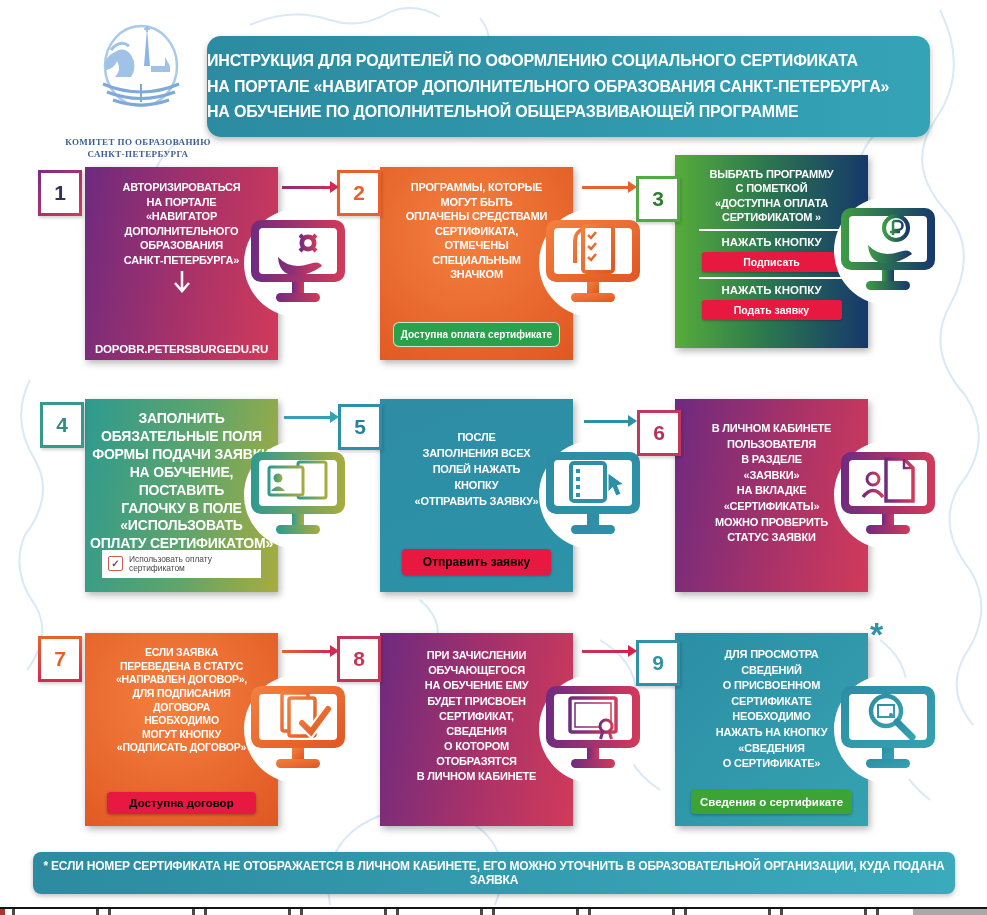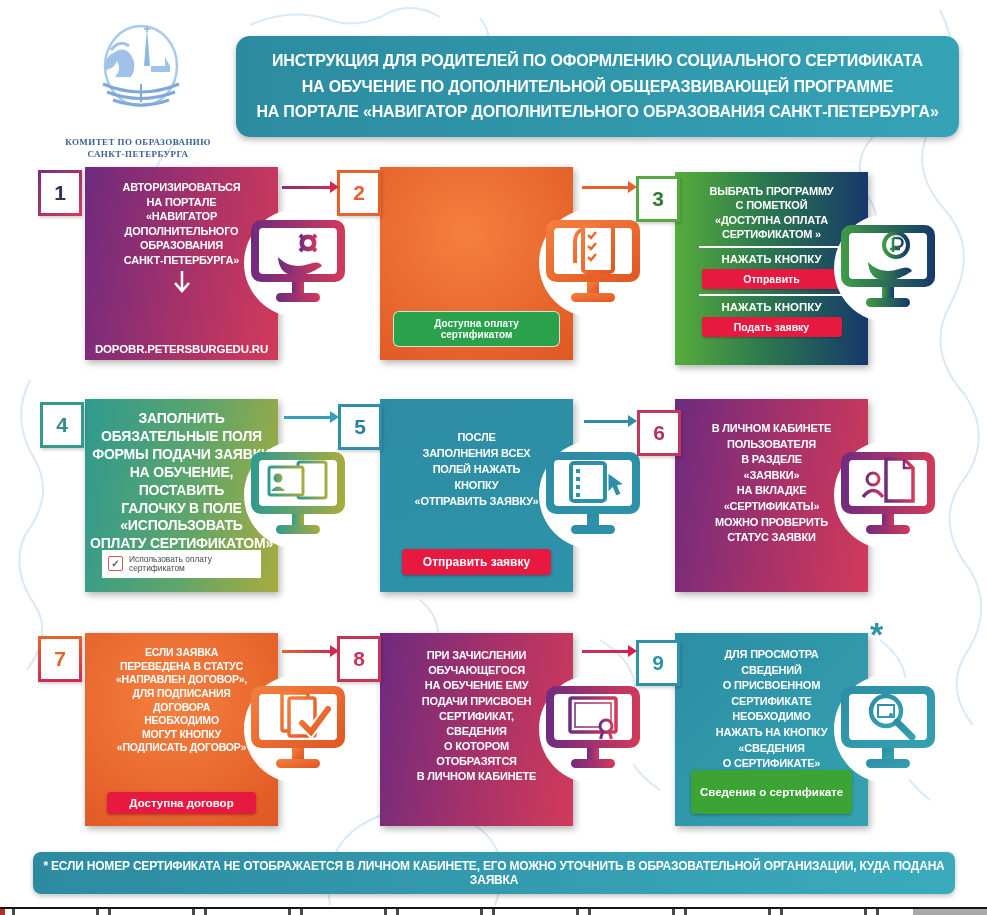--- a/index.html
+++ b/index.html
@@ -11,24 +11,23 @@
   
   .map{position:absolute;left:0;top:0;z-index:0;}
   
   .logo{position:absolute;left:62px;top:22px;width:152px;z-index:2;text-align:center;}
   .logo-caption{margin-top:14px;font-family:"Liberation Serif", serif;color:#3c5f94;
     font-size:9px;line-height:1.35;letter-spacing:.4px;font-weight:bold;}
   .title-banner{
     position:absolute;left:207px;top:36px;width:723px;height:101px;z-index:2;
     background:linear-gradient(90deg,#2c8ba0,#35a3b6);
     border-radius:14px;box-shadow:0 3px 6px rgba(0,0,0,.28);
-    display:flex;flex-direction:column;justify-content:center;align-items:center;
+    display:flex;flex-direction:column;justify-content:center;align-items:flex-start;
     color:#fff;font-weight:bold;font-size:16px;line-height:1.6;text-align:center;
     letter-spacing:-.2px;
-    margin-left:29px;
   }
   
   .numbox{
     position:absolute;width:38px;height:40px;background:#fff;z-index:3;
     border:3px solid #999;display:flex;align-items:center;justify-content:center;
     font-size:21px;font-weight:bold;box-shadow:1px 2px 3px rgba(0,0,0,.18);
   }
   .nb1{border-image:linear-gradient(135deg,#7b2d80,#d23a5a) 1;color:#31315c;}
   .nb2{border-color:#E8612C;color:#E8612C;}
   .nb3{border-color:#54A845;color:#2F7D33;}
@@ -72,25 +71,25 @@
   .s9 .card-text{font-size:11px;line-height:1.42;padding-top:14px;}
   .dl-arrow{margin-top:4px;}
   .url-text{position:absolute;left:0;right:0;bottom:5px;font-size:11.5px;font-weight:bold;letter-spacing:-.2px;}
   .badge-green{position:absolute;left:13px;right:13px;bottom:13px;background:#2AA14B;
     border:1px solid rgba(255,255,255,.75);border-radius:6px;color:#fff;
     font-size:10px;font-weight:bold;padding:6px 4px;}
   .divider{width:146px;height:2px;background:#fff;margin:5px auto 5px;}
   .press-label{font-size:11.5px;font-weight:bold;margin-top:1px;}
   .btn-red-sm{width:140px;margin:4px auto 2px;background:#E81940;color:#fff;border-radius:3px;
     font-size:10.5px;font-weight:bold;padding:4px 0;box-shadow:0 1px 2px rgba(0,0,0,.25);}
-  .btn-red{position:absolute;left:22px;right:22px;bottom:17px;background:#E81940;color:#ffffff;
+  .btn-red{position:absolute;left:22px;right:22px;bottom:17px;background:#E81940;color:#000000;
     border-radius:4px;font-size:12px;font-weight:bold;padding:6px 0;box-shadow:0 1px 3px rgba(0,0,0,.3);}
   .s7 .btn-red{bottom:12px;font-size:11.5px;padding:5px 0;}
   .btn-green{position:absolute;left:16px;right:16px;bottom:12px;background:#3CA435;color:#fff;
-    border-radius:4px;font-size:11.5px;font-weight:bold;padding:16px 0;box-shadow:0 1px 3px rgba(0,0,0,.3);}
+    border-radius:4px;font-size:11.5px;font-weight:bold;padding:6px 0;box-shadow:0 1px 3px rgba(0,0,0,.3);}
   .cbrow{position:absolute;left:17px;right:17px;bottom:14px;background:#fff;
     display:flex;align-items:center;gap:6px;padding:5px 6px;}
   .cbbox{width:13px;height:13px;border:1.5px solid #cf5a4e;border-radius:2px;flex:0 0 auto;
     display:flex;align-items:center;justify-content:center;font-size:10px;color:#555;font-weight:bold;line-height:1;}
   .cblabel{color:#4a4a4a;font-size:8.4px;text-align:left;line-height:1.1;}
   
   .icon-circle{position:absolute;width:108px;height:108px;border-radius:50%;background:#fff;
     right:-74px;top:42px;display:flex;align-items:center;justify-content:center;z-index:4;}
   
   .asterisk{position:absolute;left:870px;top:615px;z-index:3;color:#2F93A8;
@@ -143,22 +142,22 @@
     <line x1="78" y1="62" x2="78" y2="80" stroke="#7fa9d8" stroke-width="2"></line>
   </svg>
   <div class="logo-caption">
     <div>КОМИТЕТ ПО ОБРАЗОВАНИЮ</div>
     <div>САНКТ-ПЕТЕРБУРГА</div>
   </div>
 </div>
 
 <div class="title-banner">
   <div>ИНСТРУКЦИЯ ДЛЯ РОДИТЕЛЕЙ ПО ОФОРМЛЕНИЮ СОЦИАЛЬНОГО СЕРТИФИКАТА</div>
+  <div>НА ПОРТАЛЕ «НАВИГАТОР ДОПОЛНИТЕЛЬНОГО ОБРАЗОВАНИЯ САНКТ-ПЕТЕРБУРГА»</div>
   <div>НА ОБУЧЕНИЕ ПО ДОПОЛНИТЕЛЬНОЙ ОБЩЕРАЗВИВАЮЩЕЙ ПРОГРАММЕ</div>
-  <div>НА ПОРТАЛЕ «НАВИГАТОР ДОПОЛНИТЕЛЬНОГО ОБРАЗОВАНИЯ САНКТ-ПЕТЕРБУРГА»</div>
 </div>
 
 <div class="numbox nb1" style="left:38px;top:170px">1</div>
 <div class="numbox nb2" style="left:337px;top:170px">2</div>
 <div class="numbox nb3" style="left:636px;top:176px">3</div>
 <div class="numbox nb4" style="left:40px;top:402px">4</div>
 <div class="numbox nb5" style="left:338px;top:404px">5</div>
 <div class="numbox nb6" style="left:637px;top:410px">6</div>
 <div class="numbox nb7" style="left:38px;top:636px">7</div>
 <div class="numbox nb8" style="left:337px;top:636px">8</div>
@@ -205,21 +204,28 @@
         <circle cx="58" cy="24" r="3.8" fill="#fff"></circle>
         <path d="M28 38 q12 13 31 7 q10 -4 13 2 q-15 11 -30 9 q-13 -2 -14 -18 z" fill="url(#g1)"></path>
       </g>
       <rect x="42" y="63" width="12" height="11" fill="url(#g1)"></rect>
       <rect x="26" y="74" width="44" height="9" rx="4.5" fill="url(#g1)"></rect>
     </svg>
   </div>
 </div>
 
 <div class="card t2 s2" style="left:380px;top:167px">
-  <div class="badge-green">Доступна оплату сертификатом</div>
+  <div class="card-text">ПРОГРАММЫ, КОТОРЫЕ
+МОГУТ БЫТЬ
+ОПЛАЧЕНЫ СРЕДСТВАМИ
+СЕРТИФИКАТА,
+ОТМЕЧЕНЫ
+СПЕЦИАЛЬНЫМ
+ЗНАЧКОМ</div>
+  <div class="badge-green">Доступна оплата сертификате</div>
   <div class="icon-circle">
     <svg width="96" height="88" viewBox="0 0 96 88">
       <defs>
           <linearGradient id="g2" x1="0" y1="0" x2="1" y2="1">
             <stop offset="0" stop-color="#f4803f"></stop>
             <stop offset="1" stop-color="#e05722"></stop>
           </linearGradient>
         </defs>
       <rect x="1" y="1" width="94" height="62" rx="10" fill="url(#g2)"></rect>
       <rect x="9" y="9" width="78" height="46" rx="4" fill="#fff"></rect>
@@ -234,28 +240,28 @@
           <path d="M43 38 l3 3 l5 -6" stroke-width="2.5"></path>
             <line x1="54" y1="38" x2="63" y2="38" stroke-width="3"></line>
         </g>
       </g>
       <rect x="42" y="63" width="12" height="11" fill="url(#g2)"></rect>
       <rect x="26" y="74" width="44" height="9" rx="4.5" fill="url(#g2)"></rect>
     </svg>
   </div>
 </div>
 
-<div class="card t3 s3" style="left:675px;top:172px">
+<div class="card t3 s3" style="left:675px;top:155px">
   <div class="card-text">ВЫБРАТЬ ПРОГРАММУ
 С ПОМЕТКОЙ
 «ДОСТУПНА ОПЛАТА
 СЕРТИФИКАТОМ »</div>
   <div class="divider"></div>
   <div class="press-label">НАЖАТЬ КНОПКУ</div>
-  <div class="btn-red-sm">Отправить</div>
+  <div class="btn-red-sm">Подписать</div>
   <div class="divider"></div>
   <div class="press-label">НАЖАТЬ КНОПКУ</div>
   <div class="btn-red-sm">Подать заявку</div>
   <div class="icon-circle">
     <svg width="96" height="88" viewBox="0 0 96 88">
       <defs>
           <linearGradient id="g3" x1="0" y1="0" x2="1" y2="0">
             <stop offset="0" stop-color="#3f9c44"></stop>
             <stop offset="1" stop-color="#16386B"></stop>
           </linearGradient>
@@ -430,21 +436,21 @@
       <rect x="42" y="63" width="12" height="11" fill="url(#g7)"></rect>
       <rect x="26" y="74" width="44" height="9" rx="4.5" fill="url(#g7)"></rect>
     </svg>
   </div>
 </div>
 
 <div class="card t8 s8" style="left:380px;top:633px">
   <div class="card-text">ПРИ ЗАЧИСЛЕНИИ
 ОБУЧАЮЩЕГОСЯ
 НА ОБУЧЕНИЕ ЕМУ
-ПОДАЧИ ПРИСВОЕН
+БУДЕТ ПРИСВОЕН
 СЕРТИФИКАТ,
 СВЕДЕНИЯ
 О КОТОРОМ
 ОТОБРАЗЯТСЯ
 В ЛИЧНОМ КАБИНЕТЕ</div>
   <div class="icon-circle">
     <svg width="96" height="88" viewBox="0 0 96 88">
       <defs>
           <linearGradient id="g8" x1="0" y1="0" x2="1" y2="0">
             <stop offset="0" stop-color="#6f2b80"></stop>

